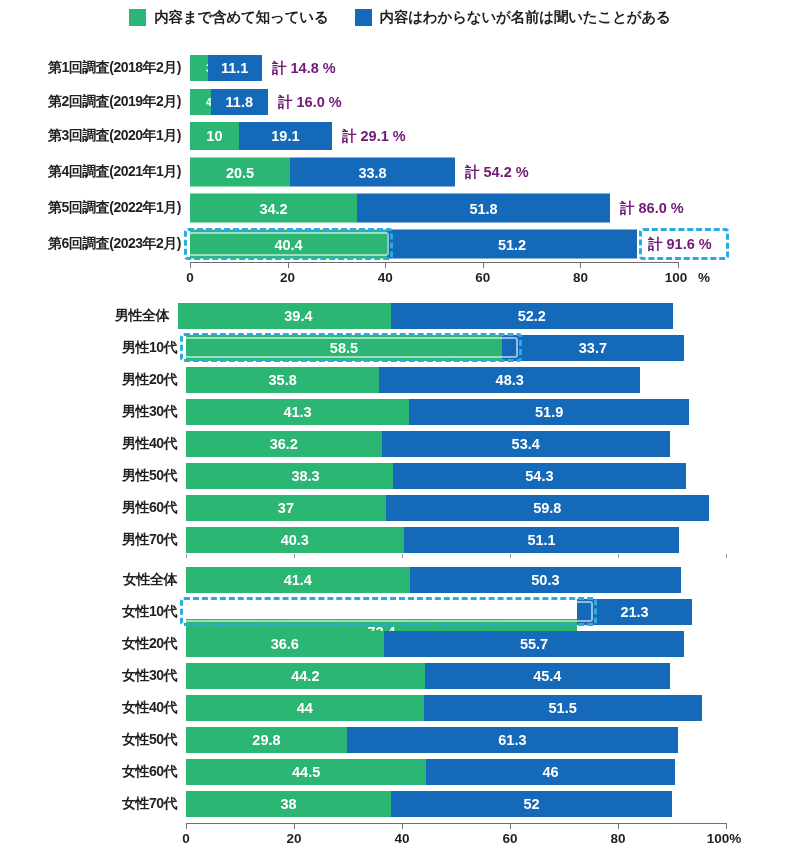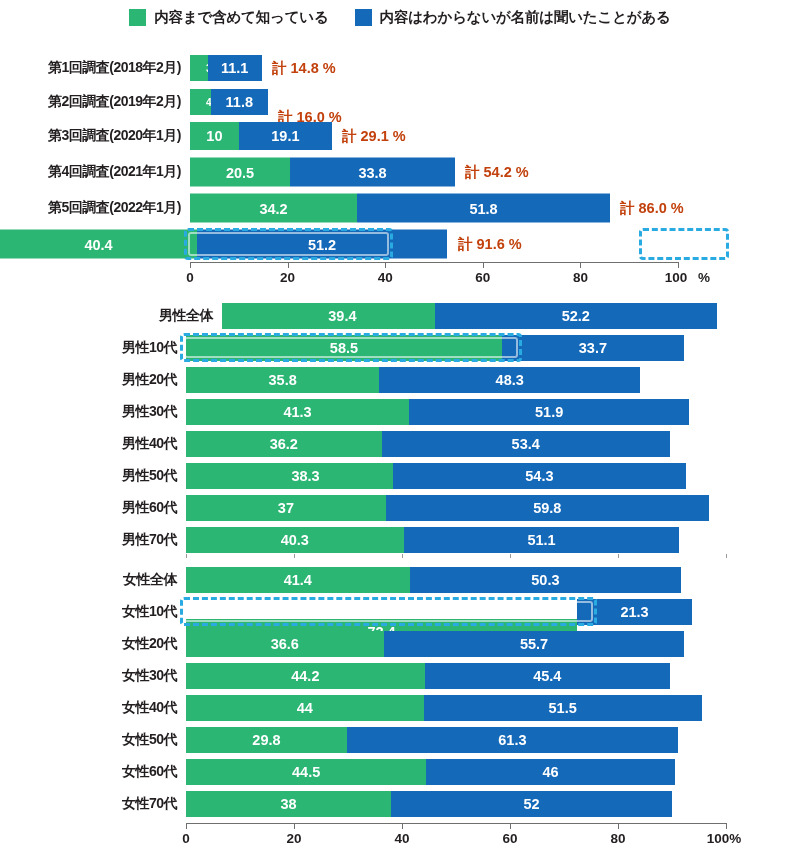--- a/index.html
+++ b/index.html
@@ -68,21 +68,21 @@
   .seg.green { background: #2bb673; }
   .seg.blue  { background: #1569b9; }
   .seg.tiny { font-size: 10px; justify-content: flex-start; padding-left: 16px; }
   .total {
     position: absolute;
     top: 50%;
     transform: translateY(-50%);
     font-size: 14.5px;
     font-weight: bold;
     white-space: nowrap;
-    color: #c2410c;
+    color: #701a75;
   }
 
   
   .axis {
     position: absolute;
     border-top: 1px solid #6f6f6f;
   }
   .tick {
     position: absolute;
     top: 0;
@@ -150,21 +150,21 @@
         <div class="seg blue" style="left:17.6px; width:54.2px; height:26px;">11.1</div>
         <div class="total" style="left:82px;">計 14.8 %</div>
       </div>
     </div>
 
     <div class="row" style="position:absolute; left:0; top:38px; width:800px; height:32px;">
       <div class="row-label" style="width:190px;">第2回調査(2019年2月)</div>
       <div class="bars">
         <div class="seg green tiny" style="left:0; width:20.5px; height:26px;">4.2</div>
         <div class="seg blue" style="left:20.5px; width:57.6px; height:26px;">11.8</div>
-        <div class="total" style="left:88px;margin-top:15px;">計 16.0 %</div>
+        <div class="total" style="left:88px;">計 16.0 %</div>
       </div>
     </div>
 
     <div class="row" style="position:absolute; left:0; top:72px; width:800px; height:32px;">
       <div class="row-label" style="width:190px;">第3回調査(2020年1月)</div>
       <div class="bars">
         <div class="seg green" style="left:0; width:48.8px; height:28px;">10</div>
         <div class="seg blue" style="left:48.8px; width:93.2px; height:28px;">19.1</div>
         <div class="total" style="left:152px;">計 29.1 %</div>
       </div>
@@ -182,20 +182,21 @@
     <div class="row" style="position:absolute; left:0; top:143px; width:800px; height:34px;">
       <div class="row-label" style="width:190px;">第5回調査(2022年1月)</div>
       <div class="bars">
         <div class="seg green" style="left:0; width:167px; height:29px;">34.2</div>
         <div class="seg blue" style="left:167px; width:253px; height:29px;">51.8</div>
         <div class="total" style="left:430px;">計 86.0 %</div>
       </div>
     </div>
 
     <div class="row" style="position:absolute; left:0; top:179px; width:800px; height:34px;">
+      <div class="row-label" style="width:190px;">第6回調査(2023年2月)</div>
       <div class="bars">
         <div class="seg green" style="left:0; width:197px; height:29px;">40.4</div>
         <div class="seg blue" style="left:197px; width:250px; height:29px;">51.2</div>
         <div class="total" style="left:458px;">計 91.6 %</div>
       </div>
     </div>
 
     <div class="highlight" style="left:184px; top:180px; width:209px; height:32px;"></div>
     <div class="highlight" style="left:639px; top:180px; width:90px; height:32px;"></div>
 
@@ -221,21 +222,21 @@
     <div class="sep-ticks" style="left:186px; top:258px; width:540px; height:4px;">
       <div class="sep-tick" style="left:0;"></div>
       <div class="sep-tick" style="left:108px;"></div>
       <div class="sep-tick" style="left:216px;"></div>
       <div class="sep-tick" style="left:324px;"></div>
       <div class="sep-tick" style="left:432px;"></div>
       <div class="sep-tick" style="left:540px;"></div>
     </div>
 
     <div class="row" style="position:absolute; left:0; top:4px; width:800px; height:31px;">
-      <div class="row-label" style="width:222px;">男性全体</div>
+      <div class="row-label" style="width:178px;">男性全体</div>
       <div class="bars">
         <div class="seg green" style="left:0; width:212.8px; height:26px;padding-left:28px;">39.4</div>
         <div class="seg blue" style="left:212.8px; width:281.9px; height:26px;text-align:center;">52.2</div>
       </div>
     </div>
 
     <div class="row" style="position:absolute; left:0; top:36px; width:800px; height:31px;">
       <div class="row-label" style="width:186px;">男性10代</div>
       <div class="bars">
         <div class="seg green" style="left:0; width:315.9px; height:26px;">58.5</div>

